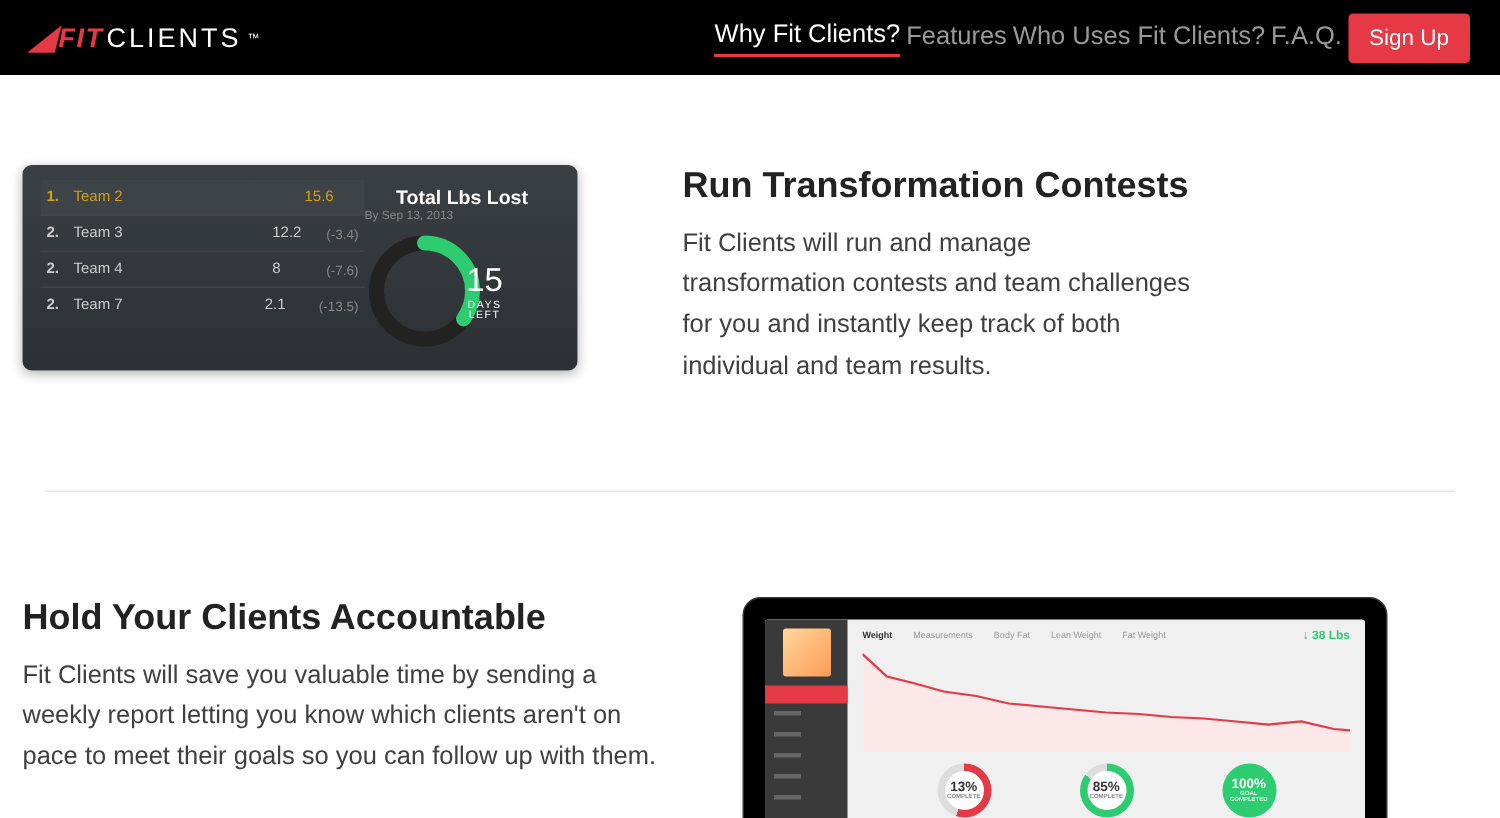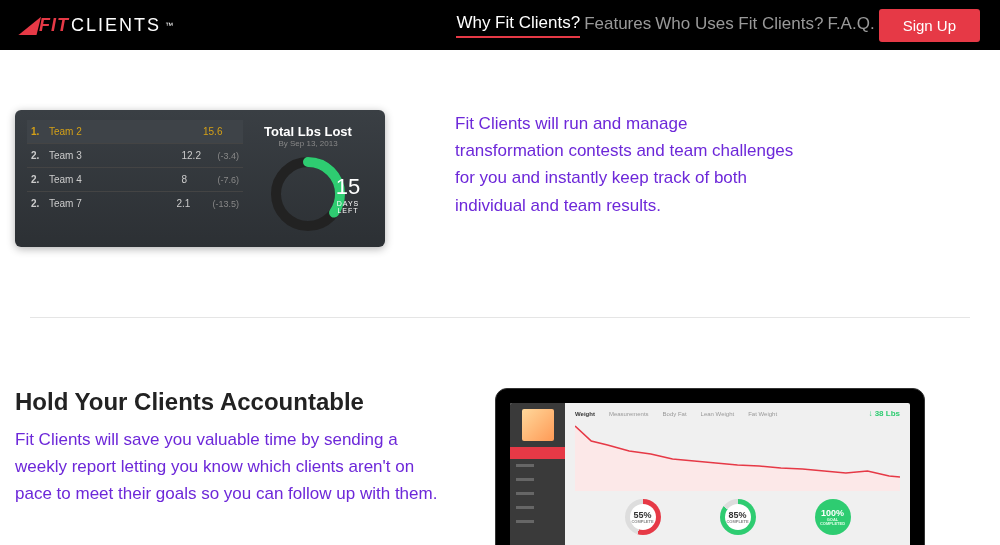--- a/index.html
+++ b/index.html
@@ -55,21 +55,21 @@
       padding-bottom: 3px;
     }
     .nav-link.active {
       color: #fff;
       border-bottom: 2px solid #e63946;
     }
     .signup-btn {
       background: #e63946;
       color: #fff;
       border: none;
-      padding: 8px 24px;
+      padding: 8px 14px;
       font-size: 15px;
       border-radius: 3px;
       cursor: pointer;
     }
     
     .content {
       max-width: 1000px;
       margin: 0 auto;
       padding: 60px 15px 0;
     }
@@ -82,21 +82,21 @@
     }
     
     .section-text h2 {
       font-size: 24px;
       font-weight: 600;
       color: #222;
       margin-bottom: 10px;
     }
     .section-text p {
       font-size: 17px;
-      color: #6d28d9;
+      color: #404040;
       line-height: 1.6;
       font-weight: 300;
     }
     
     
     .contest-widget {
       background: linear-gradient(to bottom, #3a3f44, #2c3034);
       border-radius: 6px;
       width: 370px;
       height: 137px;
@@ -122,21 +122,20 @@
     }
     .team-rank { width: 18px; font-weight: bold; }
     .team-name { flex: 1; }
     .team-score { width: 30px; }
     .team-diff { color: #888; font-size: 9px; margin-left: 6px; }
     
     .contest-right {
       width: 130px;
       display: flex;
       flex-direction: column;
-      align-items: center;
       justify-content: center;
     }
     .contest-title {
       color: #fff;
       font-size: 13px;
       font-weight: 600;
       text-align: center;
     }
     .contest-date {
       color: #888;
@@ -336,20 +335,21 @@
             <circle cx="40" cy="40" r="32" fill="none" stroke="#2ecc71" stroke-width="10" stroke-dasharray="70 200" stroke-linecap="round"></circle>
           </svg>
           <div class="donut-text">
             <div class="donut-num">15</div>
             <div class="donut-label">DAYS LEFT</div>
           </div>
         </div>
       </div>
     </div>
     <div class="section-text" style="max-width:340px;">
+      <h2>Run Transformation Contests</h2>
       <p>Fit Clients will run and manage transformation contests and team challenges for you and instantly keep track of both individual and team results.</p>
     </div>
   </div>
 
   <hr class="divider">
 
   <div class="section section-2">
     <div class="section-text">
       <h2>Hold Your Clients Accountable</h2>
       <p>Fit Clients will save you valuable time by sending a weekly report letting you know which clients aren't on pace to meet their goals so you can follow up with them.</p>
@@ -388,21 +388,21 @@
             <div class="chart-area">
               <svg width="100%" height="100%" viewBox="0 0 300 70" preserveAspectRatio="none">
                 <path d="M 0 5 L 15 20 L 30 24 L 50 30 L 70 33 L 90 38 L 110 40 L 130 42 L 150 44 L 170 45 L 190 47 L 210 48 L 230 50 L 250 52 L 270 50 L 290 55 L 300 56 L 300 70 L 0 70 Z" fill="#fce8e8"></path>
                 <path d="M 0 5 L 15 20 L 30 24 L 50 30 L 70 33 L 90 38 L 110 40 L 130 42 L 150 44 L 170 45 L 190 47 L 210 48 L 230 50 L 250 52 L 270 50 L 290 55 L 300 56" fill="none" stroke="#e63946" stroke-width="1.5"></path>
               </svg>
             </div>
             <div class="gauges">
               <div class="gauge">
                 <div class="gauge-circle gauge-1">
                   <div class="gauge-pct">
-                      <span>55%</span>
+                      <span>13%</span>
                       <span class="gauge-sub">COMPLETE</span>
                     </div>
                 </div>
 
               </div>
               <div class="gauge">
                 <div class="gauge-circle gauge-2">
                   <div class="gauge-pct">
                       <span>85%</span>
                       <span class="gauge-sub">COMPLETE</span>

